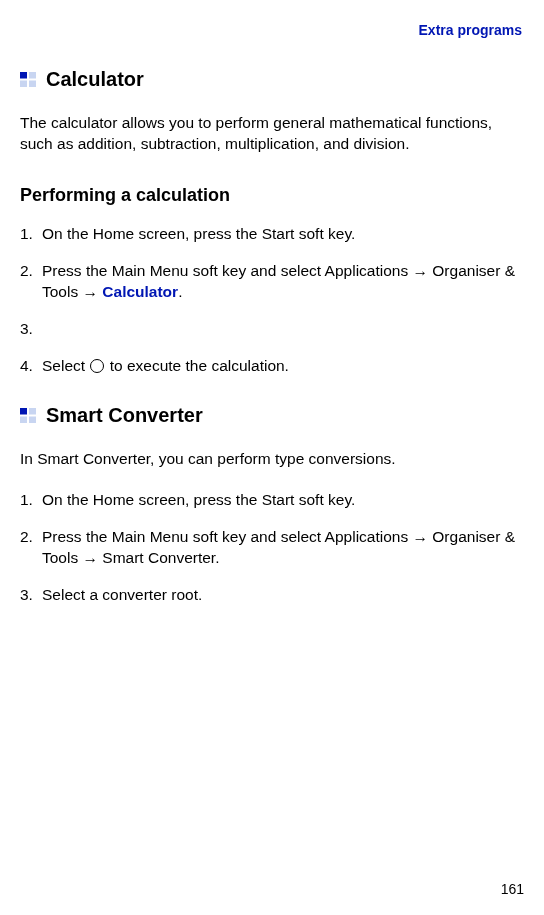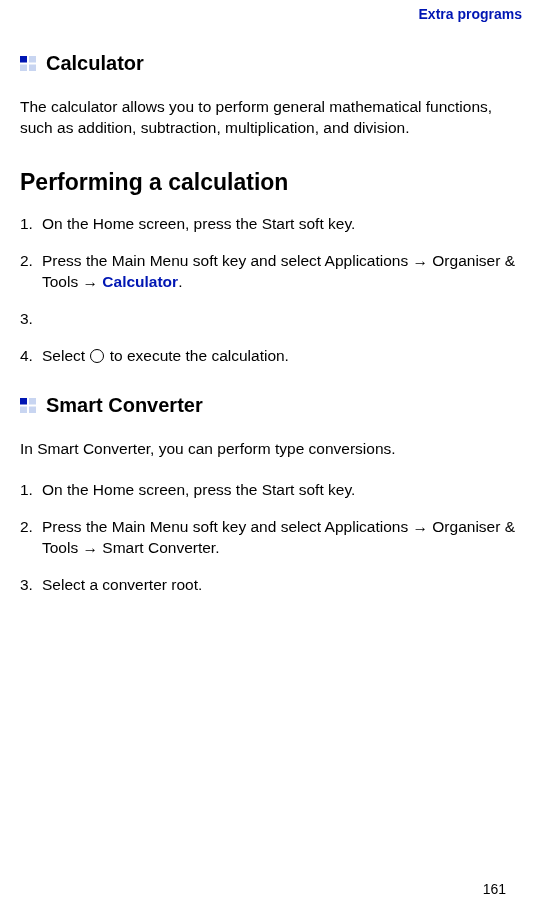--- a/index.html
+++ b/index.html
@@ -11,21 +11,21 @@
       font-size: 15.5px;
       color: #000;
       position: relative;
       padding: 0 20px;
     }
     .header-label {
       text-align: right;
       color: #0016b3;
       font-weight: bold;
       font-size: 14px;
-      padding-top: 6px;
+      padding-top: 22px;
       padding-right: 2px;
     }
     .section-head {
       display: flex;
       align-items: center;
       margin-top: 30px;
       margin-bottom: 22px;
       gap: 10px;
     }
     .section-head.second { margin-top: 28px; }
@@ -40,21 +40,21 @@
       font-size: 20px;
       color: #000;
     }
     .intro {
       margin-bottom: 20px;
       line-height: 1.35;
       margin-top: 15px;
     }
     .subhead {
       font-weight: bold;
-      font-size: 23px;
+      font-size: 18px;
       margin-top: 30px;
       margin-bottom: 18px;
     }
     .steps { }
     .step {
       display: flex;
       margin-bottom: 16px;
       line-height: 1.35;
     }
     .step-num {
@@ -72,21 +72,21 @@
       width: 14px;
       height: 14px;
       border: 1.5px solid #000;
       border-radius: 50%;
       vertical-align: -2px;
       margin: 0 1px;
     }
     .page-number {
       position: absolute;
       bottom: 18px;
-      right: 38px;
+      right: 20px;
       font-size: 14px;
       text-align: right;
     }
   </style>
 </head>
 <body>
 
 <div class="header-label">Extra programs</div>
 
 <div class="section-head">

